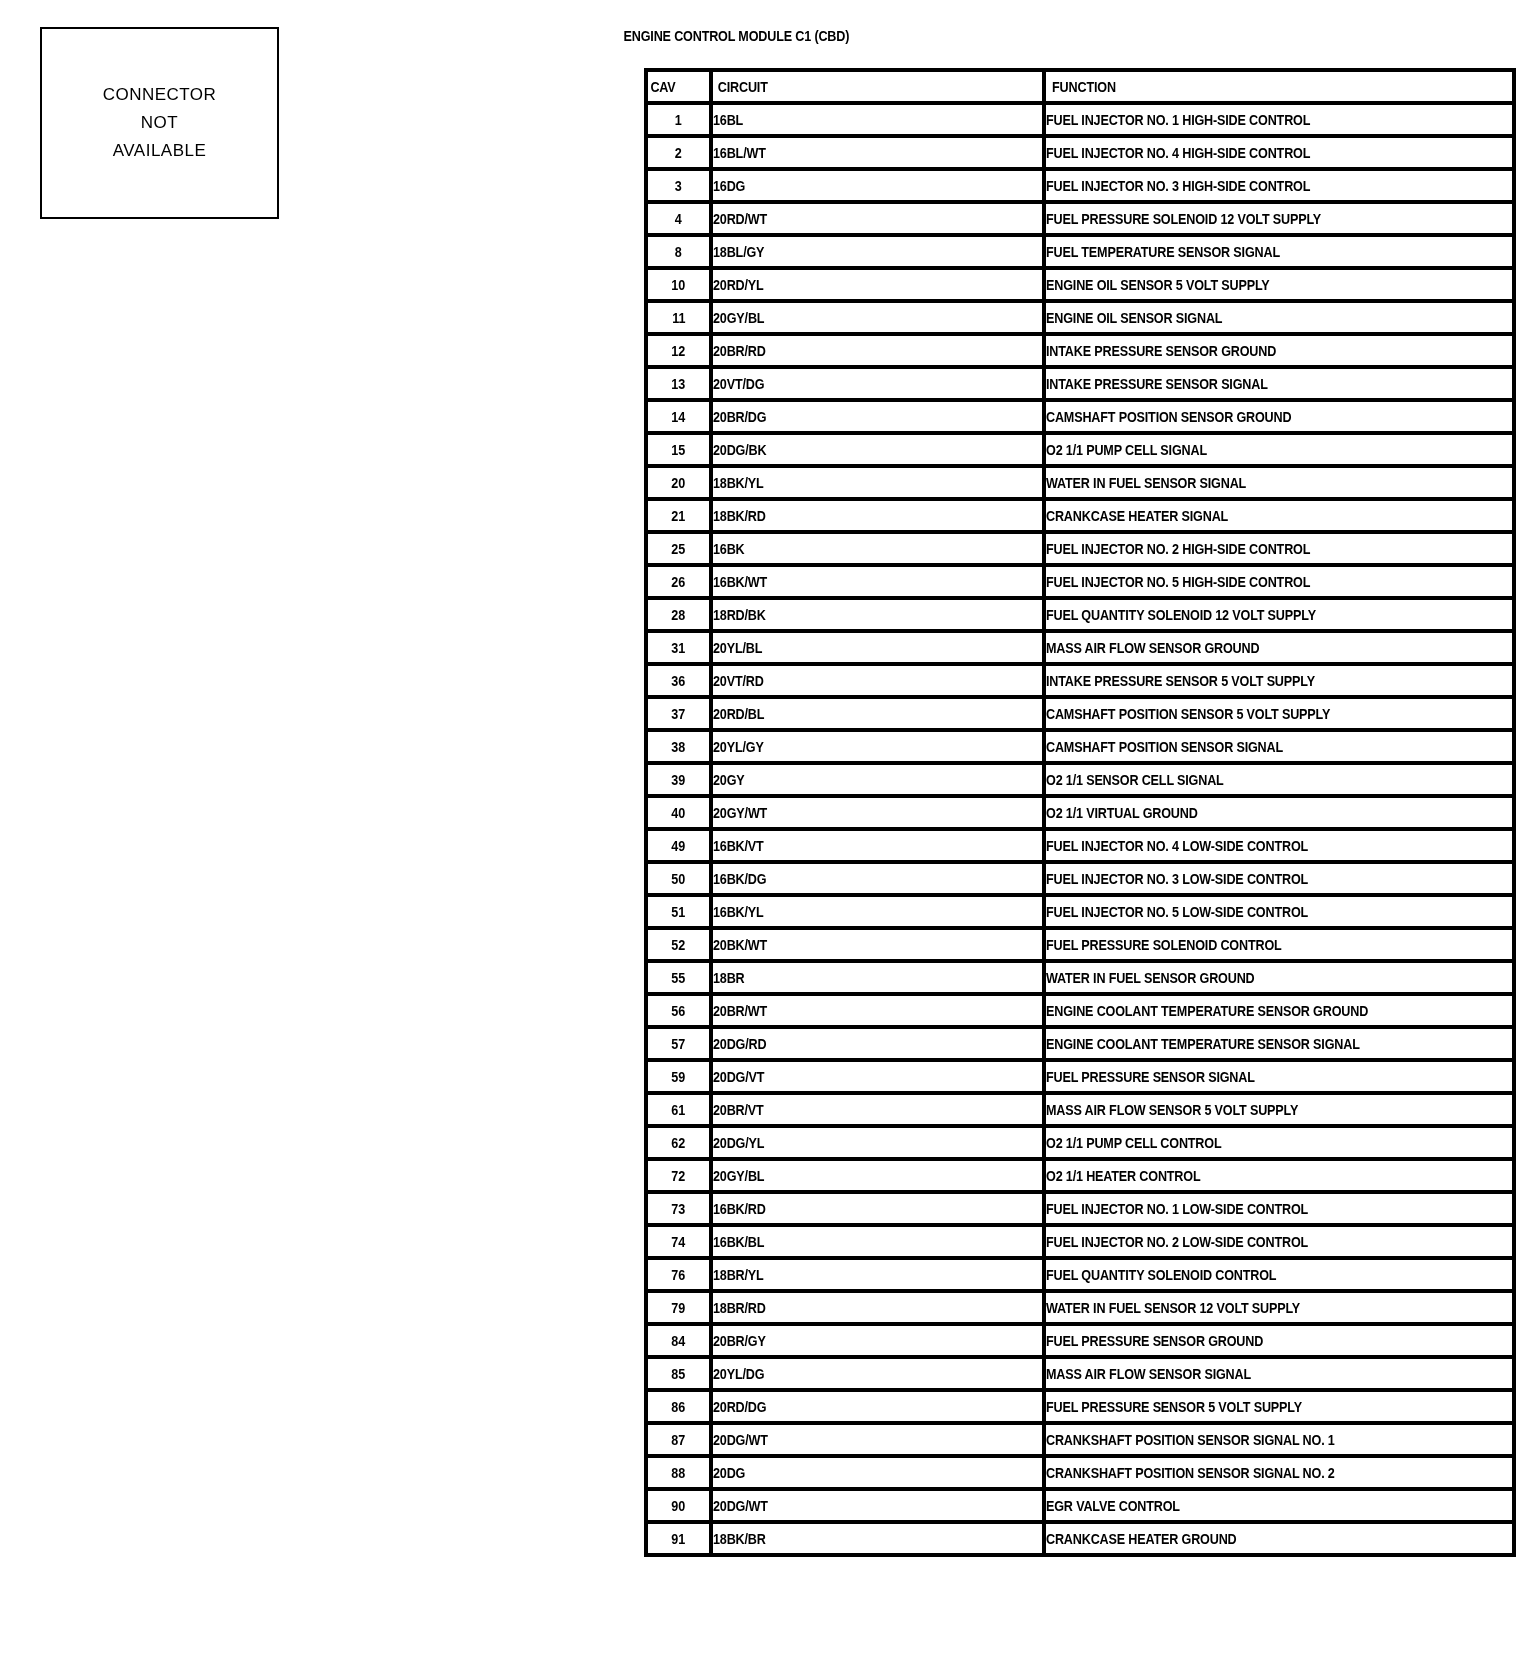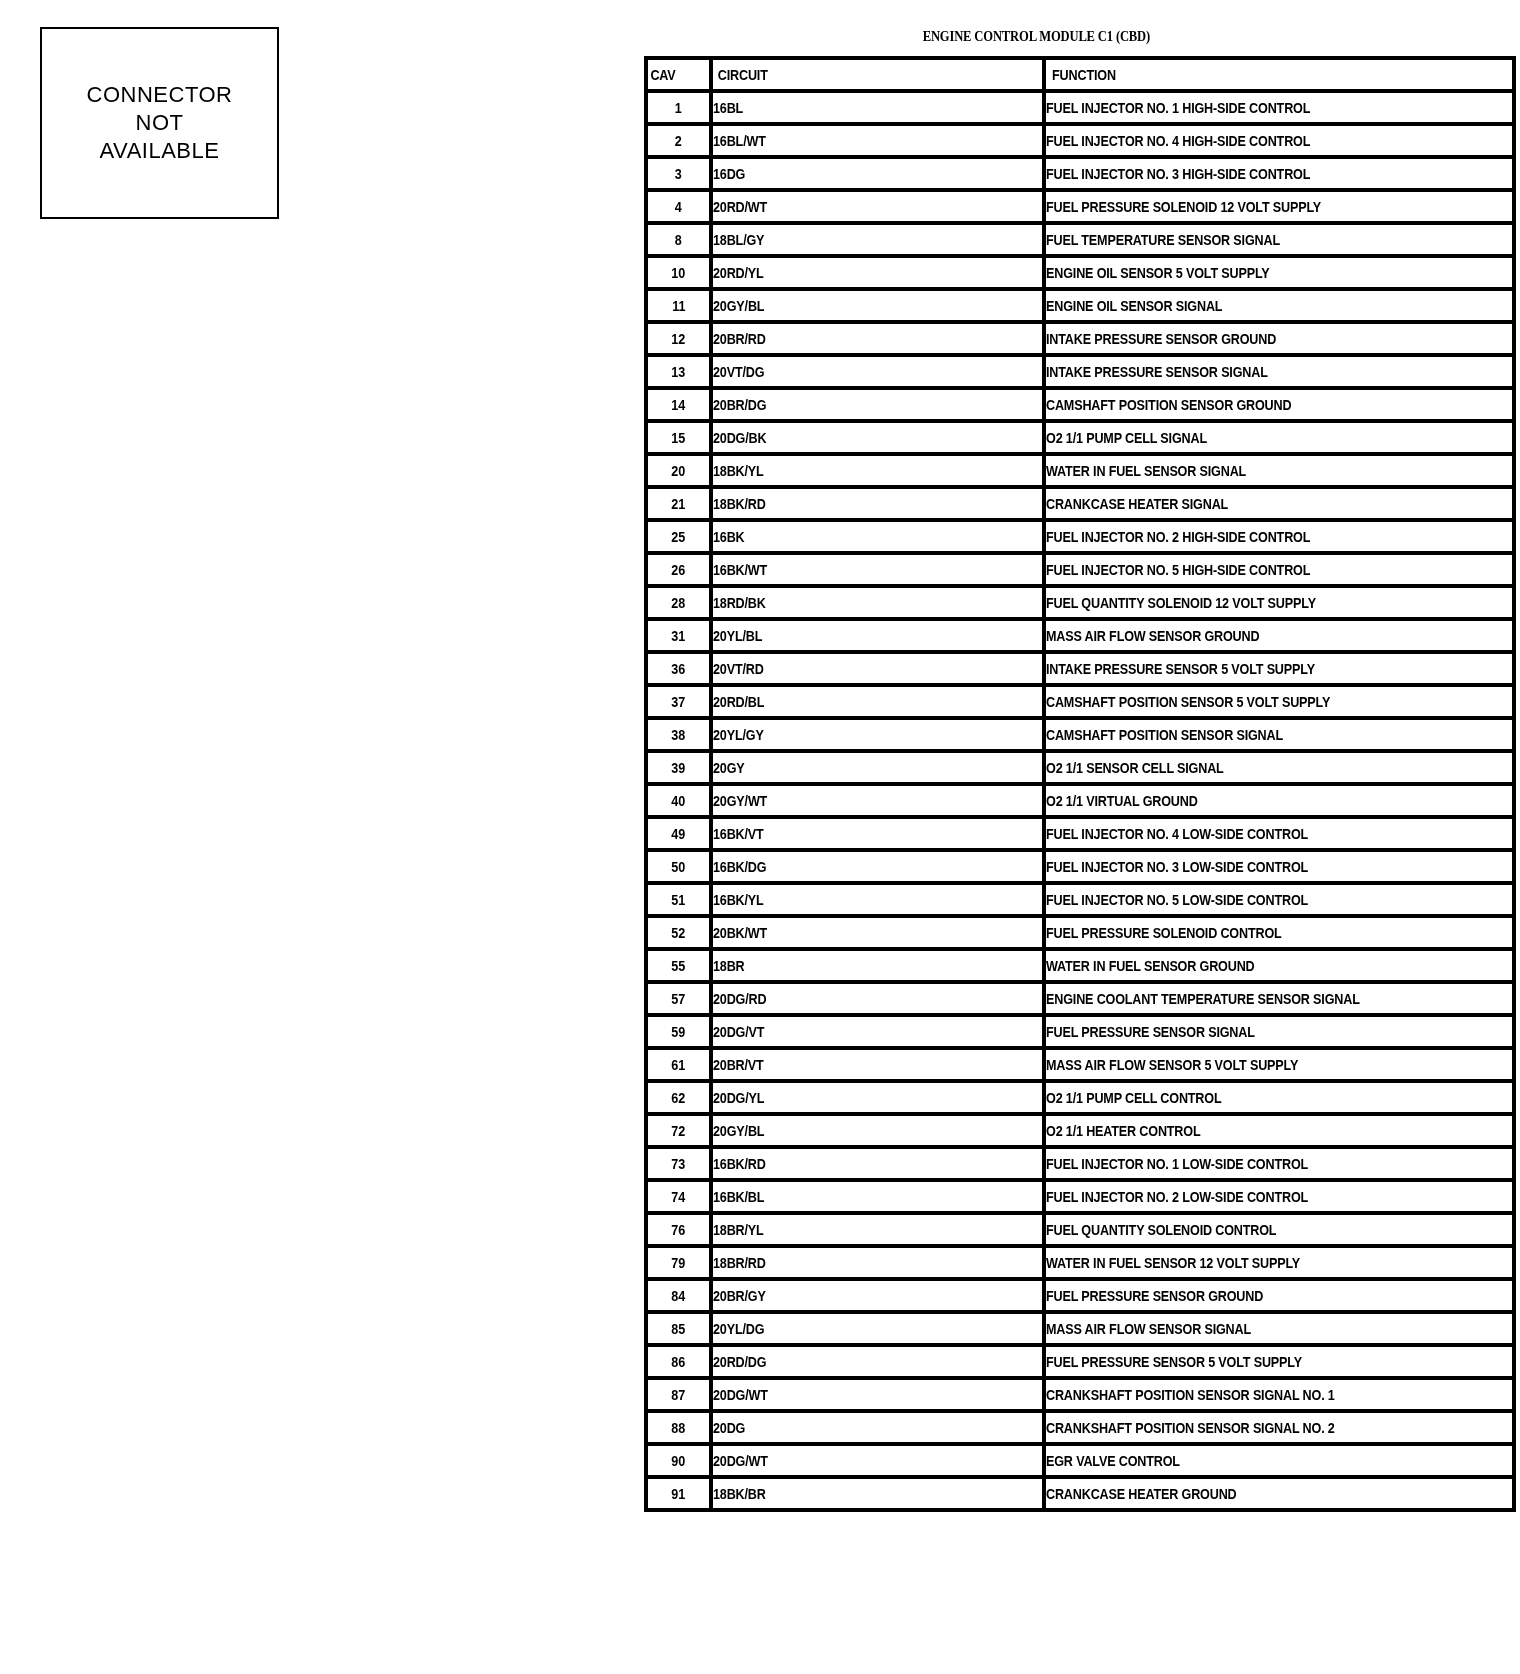--- a/index.html
+++ b/index.html
@@ -14,35 +14,33 @@
 
   
   .connector-box {
     position:absolute; left:40px; top:27px;
     width:239px; height:192px;
     border:2px solid #000;
     box-sizing:border-box;
     display:flex; flex-direction:column;
     justify-content:center; align-items:center;
     text-align:center;
-    font-size:22px; line-height:28px;
+    font-size:17px; line-height:28px;
     letter-spacing:0.5px;
   }
 
   
   .table-wrap { position:absolute; left:644px; top:26px; width:868px; }
 
   .table-title {
-    text-align:center;
     font-size:15px; font-weight:700;
     line-height:20px;
-    margin:0 0 10px 0;
+    margin:0 0 22px 0;
     transform:translateX(-42px);
     white-space:nowrap;
-    font-family:Liberation Serif, serif;
   }
 
   table.pinout {
     border-collapse:collapse;
     table-layout:fixed;
     width:868px;
   }
   table.pinout th, table.pinout td {
     border:4px solid #000;
     padding:0;
@@ -231,20 +229,25 @@
     <td class="cav"><span class="cond-c">52</span></td>
     <td class="circuit"><span class="cond">20BK/WT</span></td>
     <td class="function"><span class="cond">FUEL PRESSURE SOLENOID CONTROL</span></td>
   </tr>
         <tr>
     <td class="cav"><span class="cond-c">55</span></td>
     <td class="circuit"><span class="cond">18BR</span></td>
     <td class="function"><span class="cond">WATER IN FUEL SENSOR GROUND</span></td>
   </tr>
         <tr>
+    <td class="cav"><span class="cond-c">56</span></td>
+    <td class="circuit"><span class="cond">20BR/WT</span></td>
+    <td class="function"><span class="cond">ENGINE COOLANT TEMPERATURE SENSOR GROUND</span></td>
+  </tr>
+        <tr>
     <td class="cav"><span class="cond-c">57</span></td>
     <td class="circuit"><span class="cond">20DG/RD</span></td>
     <td class="function"><span class="cond">ENGINE COOLANT TEMPERATURE SENSOR SIGNAL</span></td>
   </tr>
         <tr>
     <td class="cav"><span class="cond-c">59</span></td>
     <td class="circuit"><span class="cond">20DG/VT</span></td>
     <td class="function"><span class="cond">FUEL PRESSURE SENSOR SIGNAL</span></td>
   </tr>
         <tr>

